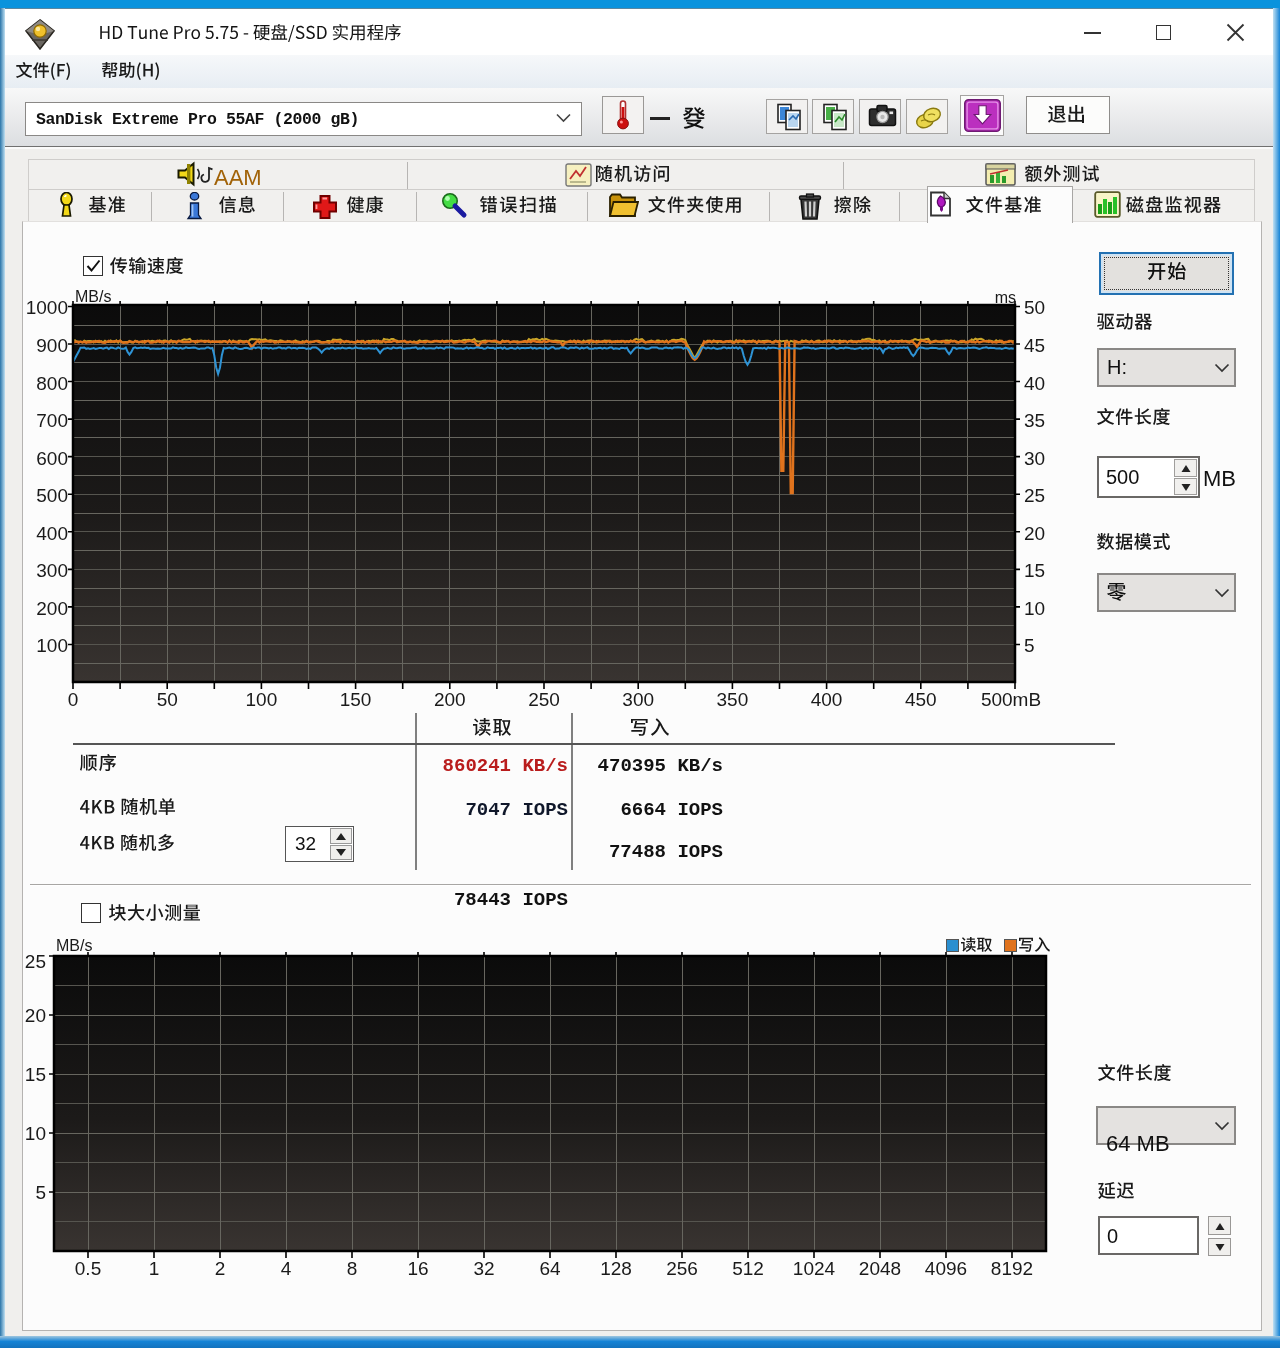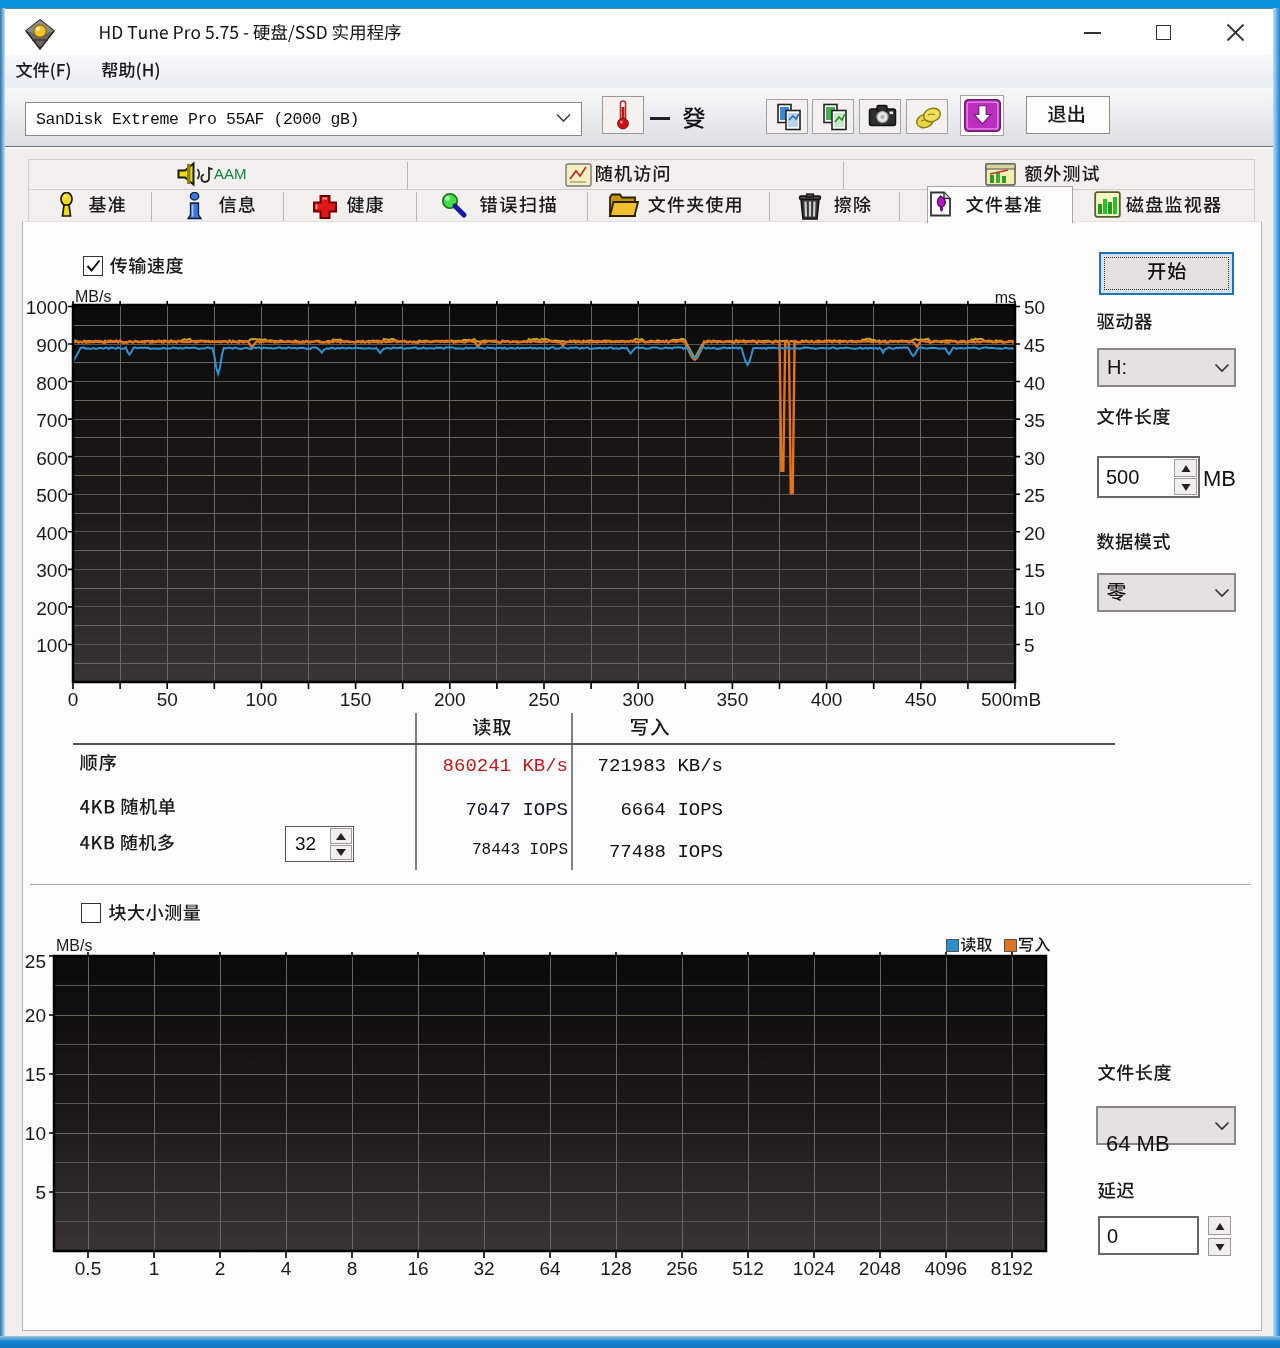--- a/index.html
+++ b/index.html
@@ -1,15 +1,15 @@
 <!DOCTYPE html>
 <html><head><meta charset="utf-8"><style>
 html,body{margin:0;padding:0;}
 body{width:1280px;height:1348px;position:relative;overflow:hidden;font-family:'Liberation Sans',sans-serif;background:#f0efed;}
-.mono{font-family:"Liberation Mono",monospace;font-weight:normal;text-align:right;}
+.mono{font-family:"Liberation Mono",monospace;font-weight:bold;text-align:right;}
 div,svg{box-sizing:border-box;}
 </style></head><body>
 <div style="position:absolute;left:0px;top:0px;width:1280px;height:8px;background:#0a93dd;"></div>
 <div style="position:absolute;left:0px;top:8px;width:1280px;height:1px;background:#5b87a0;"></div>
 <div style="position:absolute;left:0px;top:8px;width:5px;height:1340px;background:linear-gradient(90deg,#2a74a8,#bfe0f2);"></div>
 <div style="position:absolute;left:1273px;top:8px;width:7px;height:1340px;background:linear-gradient(90deg,#bfe0f2,#1583d6);"></div>
 <div style="position:absolute;left:0px;top:1336px;width:1280px;height:12px;background:linear-gradient(#9fc6de,#1583d6 45%,#1372bd);"></div>
 <div style="position:absolute;left:5px;top:9px;width:1268px;height:46px;background:#ffffff;"></div>
 <div style="position:absolute;left:5px;top:55px;width:1268px;height:33px;background:linear-gradient(#f6f8fa,#e7edf3);"></div>
 <div style="position:absolute;left:5px;top:88px;width:1268px;height:58px;background:linear-gradient(#f8f8f8,#dcdee1);"></div>
@@ -95,21 +95,21 @@
   </svg>
 <div style="position:absolute;left:28px;top:159px;width:1227px;height:30px;background:#f1f0ee;border:1px solid #cfcdcb;border-bottom:none;"></div>
 <div style="position:absolute;left:407px;top:162px;width:1px;height:27px;background:#b7b5b3;"></div>
 <div style="position:absolute;left:843px;top:162px;width:1px;height:27px;background:#b7b5b3;"></div>
 <svg style="position:absolute;left:176px;top:161px" width="39" height="26" viewBox="0 0 39 26">
 <path d="M2.5 9.5 L9 9.5 L17.5 2.5 L17.5 23.5 L9 16.5 L2.5 16.5 Z" fill="#f2d818" stroke="#1a1a00" stroke-width="2"></path>
 <rect x="11" y="3" width="3.4" height="20" fill="#8f8200"></rect>
 <path d="M21.5 8 q3.5 5 0 10" stroke="#222" stroke-width="1.6" fill="none"></path>
 <path d="M28 13.5 a3.8 3.8 0 1 0 5 3.6 l0 -10 3.5 1.2" stroke="#222" stroke-width="1.8" fill="none"></path>
 </svg>
-<div style="position:absolute;left:214px;top:165px;font-size:15px;color:#15803d;">AAM</div>
+<div style="position:absolute;left:214px;top:165px;font-size:22px;color:#a16207;">AAM</div>
 <svg style="position:absolute;left:565px;top:163px" width="27" height="24" viewBox="0 0 27 24">
 <rect x="1" y="1" width="25" height="22" rx="2" fill="#f6f0c0" stroke="#777" stroke-width="1.4"></rect>
 <path d="M5 16 l6 -8 4 5 6 -9" stroke="#c03030" stroke-width="1.8" fill="none"></path>
 <path d="M5 19 l16 0" stroke="#9a9a70" stroke-width="1.3"></path>
 </svg>
 <svg style="position:absolute;left:596.0px;top:165.0px;overflow:visible" width="74" height="18" viewBox="0 0 73.12 17.80">
     <path transform="translate(-1.34,15.23)" d="M12.06 -15.20 C11.92 -14.55 11.75 -13.88 11.53 -13.27 L9.02 -13.27 L9.02 -11.81 L10.97 -11.81 C10.34 -10.47 9.52 -9.34 8.52 -8.52 L8.72 -8.33 L5.92 -8.33 L5.92 -6.91 L7.39 -6.91 L7.39 -2.05 C6.72 -1.75 5.95 -1.02 5.20 -0.09 L6.25 1.38 C6.84 0.27 7.56 -0.84 8.02 -0.84 C8.38 -0.84 8.91 -0.31 9.55 0.14 C10.55 0.84 11.62 1.14 13.23 1.14 C14.36 1.14 16.20 1.08 17.08 1.02 C17.09 0.59 17.30 -0.19 17.44 -0.58 C16.23 -0.44 14.42 -0.34 13.25 -0.34 C11.80 -0.34 10.70 -0.55 9.81 -1.19 C9.44 -1.44 9.12 -1.67 8.88 -1.88 L8.88 -8.17 C9.16 -7.91 9.47 -7.56 9.62 -7.36 C10.02 -7.70 10.34 -8.06 10.67 -8.48 L10.67 -1.30 L12.12 -1.30 L12.12 -4.17 L15.03 -4.17 L15.03 -2.75 C15.03 -2.59 15.00 -2.53 14.83 -2.52 C14.67 -2.52 14.19 -2.52 13.69 -2.53 C13.84 -2.20 14.02 -1.66 14.08 -1.28 C14.95 -1.28 15.56 -1.28 16.00 -1.52 C16.44 -1.73 16.56 -2.09 16.56 -2.75 L16.56 -10.45 L11.97 -10.45 C12.20 -10.89 12.41 -11.34 12.59 -11.81 L17.25 -11.81 L17.25 -13.27 L13.12 -13.27 C13.28 -13.81 13.45 -14.36 13.58 -14.94 L12.06 -15.20 Z M12.12 -6.70 L15.03 -6.70 L15.03 -5.41 L12.12 -5.41 L12.12 -6.70 Z M12.12 -7.91 L12.12 -9.16 L15.03 -9.16 L15.03 -7.91 L12.12 -7.91 Z M1.34 -14.42 L1.34 1.52 L2.84 1.52 L2.84 -12.89 L4.47 -12.89 C4.17 -11.62 3.77 -9.97 3.39 -8.72 C4.39 -7.30 4.61 -6.06 4.61 -5.11 C4.61 -4.53 4.53 -4.06 4.31 -3.88 C4.19 -3.78 4.03 -3.72 3.86 -3.70 C3.66 -3.70 3.42 -3.70 3.11 -3.75 C3.34 -3.33 3.45 -2.70 3.47 -2.30 C3.81 -2.28 4.17 -2.30 4.47 -2.34 C4.81 -2.39 5.11 -2.48 5.36 -2.69 C5.83 -3.06 6.03 -3.86 6.03 -4.89 C6.03 -6.03 5.81 -7.36 4.77 -8.88 C5.17 -10.06 5.61 -11.59 6.00 -12.95 C6.66 -12.06 7.38 -10.91 7.67 -10.16 L8.89 -10.86 C8.55 -11.61 7.77 -12.80 7.06 -13.66 L6.03 -13.11 L6.25 -13.88 L5.19 -14.48 L4.95 -14.42 L1.34 -14.42 Z M27.88 -14.17 L27.88 -8.38 C27.88 -5.61 27.66 -2.05 25.23 0.41 C25.62 0.62 26.27 1.19 26.55 1.50 C29.16 -1.14 29.53 -5.33 29.53 -8.36 L29.53 -12.55 L32.42 -12.55 L32.42 -1.31 C32.42 0.25 32.55 0.61 32.88 0.92 C33.14 1.20 33.61 1.33 34.02 1.33 C34.25 1.33 34.67 1.33 34.95 1.33 C35.34 1.33 35.70 1.23 35.98 1.05 C36.27 0.84 36.42 0.52 36.53 0.00 C36.61 -0.48 36.67 -1.80 36.69 -2.80 C36.28 -2.94 35.78 -3.20 35.44 -3.52 C35.44 -2.34 35.39 -1.44 35.36 -1.03 C35.34 -0.62 35.30 -0.47 35.22 -0.36 C35.14 -0.27 35.02 -0.23 34.89 -0.23 C34.77 -0.23 34.59 -0.23 34.48 -0.23 C34.38 -0.23 34.28 -0.27 34.20 -0.34 C34.14 -0.44 34.12 -0.73 34.12 -1.28 L34.12 -14.17 L27.88 -14.17 Z M22.72 -15.19 L22.72 -11.39 L19.88 -11.39 L19.88 -9.78 L22.52 -9.78 C21.88 -7.42 20.67 -4.77 19.44 -3.31 C19.72 -2.89 20.11 -2.20 20.30 -1.73 C21.20 -2.88 22.06 -4.66 22.72 -6.55 L22.72 1.50 L24.36 1.50 L24.36 -6.48 C25.00 -5.61 25.72 -4.59 26.03 -4.00 L27.05 -5.38 C26.66 -5.84 25.00 -7.78 24.36 -8.41 L24.36 -9.78 L26.89 -9.78 L26.89 -11.39 L24.36 -11.39 L24.36 -15.19 L22.72 -15.19 Z M40.00 -13.94 C40.84 -13.06 42.03 -11.83 42.59 -11.09 L43.83 -12.28 C43.23 -12.98 42.03 -14.14 41.19 -14.97 L40.00 -13.94 Z M48.53 -14.80 C48.83 -13.94 49.20 -12.80 49.34 -12.09 L44.70 -12.09 L44.70 -10.42 L47.19 -10.42 C47.11 -6.03 46.86 -1.97 44.11 0.36 C44.52 0.62 45.06 1.17 45.31 1.56 C47.50 -0.34 48.34 -3.20 48.67 -6.50 L52.30 -6.50 C52.12 -2.41 51.89 -0.81 51.52 -0.41 C51.36 -0.22 51.17 -0.16 50.88 -0.19 C50.53 -0.19 49.70 -0.19 48.80 -0.27 C49.09 0.19 49.27 0.86 49.30 1.38 C50.22 1.41 51.12 1.41 51.64 1.34 C52.22 1.28 52.61 1.11 53.00 0.64 C53.55 -0.02 53.78 -2.00 54.02 -7.36 C54.02 -7.58 54.03 -8.08 54.03 -8.08 L48.80 -8.08 C48.86 -8.86 48.88 -9.62 48.89 -10.42 L55.27 -10.42 L55.27 -12.09 L49.59 -12.09 L51.06 -12.55 C50.91 -13.23 50.48 -14.38 50.16 -15.23 L48.53 -14.80 Z M38.78 -9.62 L38.78 -7.98 L41.41 -7.98 L41.41 -2.41 C41.41 -1.55 40.72 -0.84 40.28 -0.56 C40.61 -0.25 41.17 0.45 41.34 0.83 C41.62 0.39 42.14 -0.09 45.55 -2.72 C45.38 -3.03 45.14 -3.66 45.03 -4.09 L43.09 -2.66 L43.09 -9.62 L38.78 -9.62 Z M58.53 -11.02 L58.53 1.52 L60.20 1.52 L60.20 -11.02 L58.53 -11.02 Z M58.69 -14.20 C59.59 -13.23 60.80 -11.89 61.38 -11.11 L62.67 -12.06 C62.08 -12.81 60.81 -14.11 59.94 -15.02 L58.69 -14.20 Z M63.31 -14.23 L63.31 -12.66 L71.78 -12.66 L71.78 -0.70 C71.78 -0.38 71.67 -0.27 71.34 -0.27 C71.06 -0.25 69.95 -0.23 68.95 -0.31 C69.17 0.16 69.42 0.92 69.48 1.41 C70.98 1.41 72.00 1.38 72.62 1.09 C73.25 0.81 73.47 0.34 73.47 -0.69 L73.47 -14.23 L63.31 -14.23 Z M62.69 -9.69 L62.69 -1.86 L64.23 -1.86 L64.23 -2.97 L69.20 -2.97 L69.20 -9.69 L62.69 -9.69 Z M64.23 -8.16 L67.55 -8.16 L67.55 -4.50 L64.23 -4.50 L64.23 -8.16 Z" fill="#1a1a1a"></path>
   </svg>
 <svg style="position:absolute;left:985px;top:163px" width="31" height="23" viewBox="0 0 31 23">
 <rect x="1" y="1" width="29" height="21" rx="1.5" fill="#f4eeb0" stroke="#555" stroke-width="1.5"></rect>
@@ -268,24 +268,24 @@
 <svg style="position:absolute;left:80.0px;top:754.0px;overflow:visible" width="37" height="18" viewBox="0 0 36.77 17.88">
     <path transform="translate(-0.41,15.30)" d="M6.42 -14.59 L6.42 0.98 L7.92 0.98 L7.92 -14.59 L6.42 -14.59 Z M4.02 -13.23 L4.02 -1.03 L5.31 -1.03 L5.31 -13.23 L4.02 -13.23 Z M1.45 -14.53 L1.45 -7.00 C1.45 -4.17 1.34 -1.62 0.41 0.47 C0.78 0.69 1.33 1.19 1.61 1.52 C2.77 -0.84 2.89 -3.72 2.89 -7.00 L2.89 -14.53 L1.45 -14.53 Z M9.11 -11.36 L9.11 -2.69 L10.64 -2.69 L10.64 -9.81 L15.06 -9.81 L15.06 -2.73 L16.66 -2.73 L16.66 -11.36 L13.11 -11.36 L13.73 -12.98 L17.27 -12.98 L17.27 -14.44 L8.69 -14.44 L8.69 -12.98 L11.94 -12.98 C11.81 -12.45 11.66 -11.86 11.50 -11.36 L9.11 -11.36 Z M12.08 -8.64 L12.08 -5.14 C12.08 -3.42 11.66 -0.98 8.03 0.41 C8.41 0.72 8.88 1.23 9.09 1.58 C11.14 0.72 12.28 -0.44 12.91 -1.64 C14.08 -0.62 15.39 0.62 16.02 1.47 L17.25 0.45 C16.47 -0.48 14.84 -1.92 13.61 -2.92 L13.34 -2.70 C13.58 -3.53 13.64 -4.38 13.64 -5.14 L13.64 -8.64 L12.08 -8.64 Z M25.67 -7.62 C26.72 -7.16 27.97 -6.56 29.03 -6.02 L23.31 -6.02 L23.31 -4.58 L28.61 -4.58 L28.61 -0.36 C28.61 -0.11 28.52 -0.03 28.19 -0.02 C27.84 0.00 26.58 0.00 25.38 -0.05 C25.61 0.41 25.86 1.06 25.94 1.53 C27.53 1.53 28.64 1.53 29.39 1.30 C30.12 1.05 30.34 0.61 30.34 -0.33 L30.34 -4.58 L33.61 -4.58 C33.12 -3.81 32.59 -3.08 32.12 -2.56 L33.47 -1.91 C34.33 -2.84 35.31 -4.30 36.14 -5.61 L34.91 -6.12 L34.64 -6.02 L31.67 -6.02 L31.81 -6.16 C31.48 -6.36 31.09 -6.55 30.66 -6.78 C32.12 -7.61 33.56 -8.75 34.61 -9.83 L33.53 -10.66 L33.14 -10.58 L24.28 -10.58 L24.28 -9.20 L31.66 -9.20 C30.95 -8.59 30.06 -7.94 29.23 -7.48 C28.38 -7.89 27.45 -8.28 26.70 -8.61 L25.67 -7.62 Z M27.39 -14.84 C27.62 -14.36 27.89 -13.77 28.09 -13.25 L21.06 -13.25 L21.06 -8.30 C21.06 -5.66 20.94 -1.94 19.47 0.62 C19.84 0.81 20.61 1.30 20.89 1.58 C22.47 -1.19 22.75 -5.44 22.75 -8.28 L22.75 -11.66 L36.17 -11.66 L36.17 -13.25 L30.05 -13.25 C29.80 -13.84 29.39 -14.69 29.05 -15.30 L27.39 -14.84 Z" fill="#1a1a1a"></path>
   </svg>
 <svg style="position:absolute;left:80.0px;top:798.0px;overflow:visible" width="96" height="18" viewBox="0 0 95.03 17.72">
     <path transform="translate(-0.36,15.20)" d="M6.11 0.00 L8.05 0.00 L8.05 -3.56 L9.72 -3.56 L9.72 -5.19 L8.05 -5.19 L8.05 -13.27 L5.64 -13.27 L0.36 -4.95 L0.36 -3.56 L6.11 -3.56 L6.11 0.00 Z M6.11 -5.19 L2.47 -5.19 L5.06 -9.16 C5.44 -9.84 5.80 -10.53 6.12 -11.22 L6.19 -11.22 C6.16 -10.47 6.11 -9.36 6.11 -8.64 L6.11 -5.19 Z M12.52 0.00 L14.59 0.00 L14.59 -4.00 L16.66 -6.48 L20.38 0.00 L22.70 0.00 L17.91 -8.14 L22.03 -13.27 L19.67 -13.27 L14.66 -6.98 L14.59 -6.98 L14.59 -13.27 L12.52 -13.27 L12.52 0.00 Z M24.97 0.00 L29.39 0.00 C32.34 0.00 34.47 -1.27 34.47 -3.89 C34.47 -5.69 33.38 -6.73 31.86 -7.03 L31.86 -7.12 C33.06 -7.53 33.75 -8.73 33.75 -10.02 C33.75 -12.39 31.78 -13.27 29.09 -13.27 L24.97 -13.27 L24.97 0.00 Z M27.05 -7.72 L27.05 -11.62 L28.89 -11.62 C30.77 -11.62 31.70 -11.09 31.70 -9.72 C31.70 -8.48 30.84 -7.72 28.83 -7.72 L27.05 -7.72 Z M27.05 -1.64 L27.05 -6.14 L29.16 -6.14 C31.27 -6.14 32.42 -5.47 32.42 -4.00 C32.42 -2.38 31.23 -1.64 29.16 -1.64 L27.05 -1.64 Z M52.33 -15.20 C52.19 -14.55 52.02 -13.88 51.80 -13.27 L49.28 -13.27 L49.28 -11.81 L51.23 -11.81 C50.61 -10.47 49.78 -9.34 48.78 -8.52 L48.98 -8.33 L46.19 -8.33 L46.19 -6.91 L47.66 -6.91 L47.66 -2.05 C46.98 -1.75 46.22 -1.02 45.47 -0.09 L46.52 1.38 C47.11 0.27 47.83 -0.84 48.28 -0.84 C48.64 -0.84 49.17 -0.31 49.81 0.14 C50.81 0.84 51.89 1.14 53.50 1.14 C54.62 1.14 56.47 1.08 57.34 1.02 C57.36 0.59 57.56 -0.19 57.70 -0.58 C56.50 -0.44 54.69 -0.34 53.52 -0.34 C52.06 -0.34 50.97 -0.55 50.08 -1.19 C49.70 -1.44 49.39 -1.67 49.14 -1.88 L49.14 -8.17 C49.42 -7.91 49.73 -7.56 49.89 -7.36 C50.28 -7.70 50.61 -8.06 50.94 -8.48 L50.94 -1.30 L52.39 -1.30 L52.39 -4.17 L55.30 -4.17 L55.30 -2.75 C55.30 -2.59 55.27 -2.53 55.09 -2.52 C54.94 -2.52 54.45 -2.52 53.95 -2.53 C54.11 -2.20 54.28 -1.66 54.34 -1.28 C55.22 -1.28 55.83 -1.28 56.27 -1.52 C56.70 -1.73 56.83 -2.09 56.83 -2.75 L56.83 -10.45 L52.23 -10.45 C52.47 -10.89 52.67 -11.34 52.86 -11.81 L57.52 -11.81 L57.52 -13.27 L53.39 -13.27 C53.55 -13.81 53.72 -14.36 53.84 -14.94 L52.33 -15.20 Z M52.39 -6.70 L55.30 -6.70 L55.30 -5.41 L52.39 -5.41 L52.39 -6.70 Z M52.39 -7.91 L52.39 -9.16 L55.30 -9.16 L55.30 -7.91 L52.39 -7.91 Z M41.61 -14.42 L41.61 1.52 L43.11 1.52 L43.11 -12.89 L44.73 -12.89 C44.44 -11.62 44.03 -9.97 43.66 -8.72 C44.66 -7.30 44.88 -6.06 44.88 -5.11 C44.88 -4.53 44.80 -4.06 44.58 -3.88 C44.45 -3.78 44.30 -3.72 44.12 -3.70 C43.92 -3.70 43.69 -3.70 43.38 -3.75 C43.61 -3.33 43.72 -2.70 43.73 -2.30 C44.08 -2.28 44.44 -2.30 44.73 -2.34 C45.08 -2.39 45.38 -2.48 45.62 -2.69 C46.09 -3.06 46.30 -3.86 46.30 -4.89 C46.30 -6.03 46.08 -7.36 45.03 -8.88 C45.44 -10.06 45.88 -11.59 46.27 -12.95 C46.92 -12.06 47.64 -10.91 47.94 -10.16 L49.16 -10.86 C48.81 -11.61 48.03 -12.80 47.33 -13.66 L46.30 -13.11 L46.52 -13.88 L45.45 -14.48 L45.22 -14.42 L41.61 -14.42 Z M67.64 -14.17 L67.64 -8.38 C67.64 -5.61 67.42 -2.05 65.00 0.41 C65.39 0.62 66.03 1.19 66.31 1.50 C68.92 -1.14 69.30 -5.33 69.30 -8.36 L69.30 -12.55 L72.19 -12.55 L72.19 -1.31 C72.19 0.25 72.31 0.61 72.64 0.92 C72.91 1.20 73.38 1.33 73.78 1.33 C74.02 1.33 74.44 1.33 74.72 1.33 C75.11 1.33 75.47 1.23 75.75 1.05 C76.03 0.84 76.19 0.52 76.30 0.00 C76.38 -0.48 76.44 -1.80 76.45 -2.80 C76.05 -2.94 75.55 -3.20 75.20 -3.52 C75.20 -2.34 75.16 -1.44 75.12 -1.03 C75.11 -0.62 75.06 -0.47 74.98 -0.36 C74.91 -0.27 74.78 -0.23 74.66 -0.23 C74.53 -0.23 74.36 -0.23 74.25 -0.23 C74.14 -0.23 74.05 -0.27 73.97 -0.34 C73.91 -0.44 73.89 -0.73 73.89 -1.28 L73.89 -14.17 L67.64 -14.17 Z M62.48 -15.19 L62.48 -11.39 L59.64 -11.39 L59.64 -9.78 L62.28 -9.78 C61.64 -7.42 60.44 -4.77 59.20 -3.31 C59.48 -2.89 59.88 -2.20 60.06 -1.73 C60.97 -2.88 61.83 -4.66 62.48 -6.55 L62.48 1.50 L64.12 1.50 L64.12 -6.48 C64.77 -5.61 65.48 -4.59 65.80 -4.00 L66.81 -5.38 C66.42 -5.84 64.77 -7.78 64.12 -8.41 L64.12 -9.78 L66.66 -9.78 L66.66 -11.39 L64.12 -11.39 L64.12 -15.19 L62.48 -15.19 Z M81.50 -7.73 L85.34 -7.73 L85.34 -6.12 L81.50 -6.12 L81.50 -7.73 Z M87.11 -7.73 L91.12 -7.73 L91.12 -6.12 L87.11 -6.12 L87.11 -7.73 Z M81.50 -10.69 L85.34 -10.69 L85.34 -9.08 L81.50 -9.08 L81.50 -10.69 Z M87.11 -10.69 L91.12 -10.69 L91.12 -9.08 L87.11 -9.08 L87.11 -10.69 Z M89.81 -15.11 C89.42 -14.19 88.73 -12.98 88.12 -12.09 L83.94 -12.09 L84.72 -12.47 C84.36 -13.22 83.53 -14.33 82.81 -15.12 L81.36 -14.45 C81.95 -13.73 82.59 -12.81 82.98 -12.09 L79.84 -12.09 L79.84 -4.70 L85.34 -4.70 L85.34 -3.20 L78.19 -3.20 L78.19 -1.64 L85.34 -1.64 L85.34 1.47 L87.11 1.47 L87.11 -1.64 L94.39 -1.64 L94.39 -3.20 L87.11 -3.20 L87.11 -4.70 L92.88 -4.70 L92.88 -12.09 L90.03 -12.09 C90.56 -12.81 91.16 -13.70 91.69 -14.53 L89.81 -15.11 Z" fill="#1a1a1a"></path>
   </svg>
 <svg style="position:absolute;left:80.0px;top:834.0px;overflow:visible" width="95" height="18" viewBox="0 0 94.98 17.80">
     <path transform="translate(-0.36,15.25)" d="M6.11 0.00 L8.05 0.00 L8.05 -3.56 L9.72 -3.56 L9.72 -5.19 L8.05 -5.19 L8.05 -13.27 L5.64 -13.27 L0.36 -4.95 L0.36 -3.56 L6.11 -3.56 L6.11 0.00 Z M6.11 -5.19 L2.47 -5.19 L5.06 -9.16 C5.44 -9.84 5.80 -10.53 6.12 -11.22 L6.19 -11.22 C6.16 -10.47 6.11 -9.36 6.11 -8.64 L6.11 -5.19 Z M12.52 0.00 L14.59 0.00 L14.59 -4.00 L16.66 -6.48 L20.38 0.00 L22.70 0.00 L17.91 -8.14 L22.03 -13.27 L19.67 -13.27 L14.66 -6.98 L14.59 -6.98 L14.59 -13.27 L12.52 -13.27 L12.52 0.00 Z M24.97 0.00 L29.39 0.00 C32.34 0.00 34.47 -1.27 34.47 -3.89 C34.47 -5.69 33.38 -6.73 31.86 -7.03 L31.86 -7.12 C33.06 -7.53 33.75 -8.73 33.75 -10.02 C33.75 -12.39 31.78 -13.27 29.09 -13.27 L24.97 -13.27 L24.97 0.00 Z M27.05 -7.72 L27.05 -11.62 L28.89 -11.62 C30.77 -11.62 31.70 -11.09 31.70 -9.72 C31.70 -8.48 30.84 -7.72 28.83 -7.72 L27.05 -7.72 Z M27.05 -1.64 L27.05 -6.14 L29.16 -6.14 C31.27 -6.14 32.42 -5.47 32.42 -4.00 C32.42 -2.38 31.23 -1.64 29.16 -1.64 L27.05 -1.64 Z M52.33 -15.20 C52.19 -14.55 52.02 -13.88 51.80 -13.27 L49.28 -13.27 L49.28 -11.81 L51.23 -11.81 C50.61 -10.47 49.78 -9.34 48.78 -8.52 L48.98 -8.33 L46.19 -8.33 L46.19 -6.91 L47.66 -6.91 L47.66 -2.05 C46.98 -1.75 46.22 -1.02 45.47 -0.09 L46.52 1.38 C47.11 0.27 47.83 -0.84 48.28 -0.84 C48.64 -0.84 49.17 -0.31 49.81 0.14 C50.81 0.84 51.89 1.14 53.50 1.14 C54.62 1.14 56.47 1.08 57.34 1.02 C57.36 0.59 57.56 -0.19 57.70 -0.58 C56.50 -0.44 54.69 -0.34 53.52 -0.34 C52.06 -0.34 50.97 -0.55 50.08 -1.19 C49.70 -1.44 49.39 -1.67 49.14 -1.88 L49.14 -8.17 C49.42 -7.91 49.73 -7.56 49.89 -7.36 C50.28 -7.70 50.61 -8.06 50.94 -8.48 L50.94 -1.30 L52.39 -1.30 L52.39 -4.17 L55.30 -4.17 L55.30 -2.75 C55.30 -2.59 55.27 -2.53 55.09 -2.52 C54.94 -2.52 54.45 -2.52 53.95 -2.53 C54.11 -2.20 54.28 -1.66 54.34 -1.28 C55.22 -1.28 55.83 -1.28 56.27 -1.52 C56.70 -1.73 56.83 -2.09 56.83 -2.75 L56.83 -10.45 L52.23 -10.45 C52.47 -10.89 52.67 -11.34 52.86 -11.81 L57.52 -11.81 L57.52 -13.27 L53.39 -13.27 C53.55 -13.81 53.72 -14.36 53.84 -14.94 L52.33 -15.20 Z M52.39 -6.70 L55.30 -6.70 L55.30 -5.41 L52.39 -5.41 L52.39 -6.70 Z M52.39 -7.91 L52.39 -9.16 L55.30 -9.16 L55.30 -7.91 L52.39 -7.91 Z M41.61 -14.42 L41.61 1.52 L43.11 1.52 L43.11 -12.89 L44.73 -12.89 C44.44 -11.62 44.03 -9.97 43.66 -8.72 C44.66 -7.30 44.88 -6.06 44.88 -5.11 C44.88 -4.53 44.80 -4.06 44.58 -3.88 C44.45 -3.78 44.30 -3.72 44.12 -3.70 C43.92 -3.70 43.69 -3.70 43.38 -3.75 C43.61 -3.33 43.72 -2.70 43.73 -2.30 C44.08 -2.28 44.44 -2.30 44.73 -2.34 C45.08 -2.39 45.38 -2.48 45.62 -2.69 C46.09 -3.06 46.30 -3.86 46.30 -4.89 C46.30 -6.03 46.08 -7.36 45.03 -8.88 C45.44 -10.06 45.88 -11.59 46.27 -12.95 C46.92 -12.06 47.64 -10.91 47.94 -10.16 L49.16 -10.86 C48.81 -11.61 48.03 -12.80 47.33 -13.66 L46.30 -13.11 L46.52 -13.88 L45.45 -14.48 L45.22 -14.42 L41.61 -14.42 Z M67.64 -14.17 L67.64 -8.38 C67.64 -5.61 67.42 -2.05 65.00 0.41 C65.39 0.62 66.03 1.19 66.31 1.50 C68.92 -1.14 69.30 -5.33 69.30 -8.36 L69.30 -12.55 L72.19 -12.55 L72.19 -1.31 C72.19 0.25 72.31 0.61 72.64 0.92 C72.91 1.20 73.38 1.33 73.78 1.33 C74.02 1.33 74.44 1.33 74.72 1.33 C75.11 1.33 75.47 1.23 75.75 1.05 C76.03 0.84 76.19 0.52 76.30 0.00 C76.38 -0.48 76.44 -1.80 76.45 -2.80 C76.05 -2.94 75.55 -3.20 75.20 -3.52 C75.20 -2.34 75.16 -1.44 75.12 -1.03 C75.11 -0.62 75.06 -0.47 74.98 -0.36 C74.91 -0.27 74.78 -0.23 74.66 -0.23 C74.53 -0.23 74.36 -0.23 74.25 -0.23 C74.14 -0.23 74.05 -0.27 73.97 -0.34 C73.91 -0.44 73.89 -0.73 73.89 -1.28 L73.89 -14.17 L67.64 -14.17 Z M62.48 -15.19 L62.48 -11.39 L59.64 -11.39 L59.64 -9.78 L62.28 -9.78 C61.64 -7.42 60.44 -4.77 59.20 -3.31 C59.48 -2.89 59.88 -2.20 60.06 -1.73 C60.97 -2.88 61.83 -4.66 62.48 -6.55 L62.48 1.50 L64.12 1.50 L64.12 -6.48 C64.77 -5.61 65.48 -4.59 65.80 -4.00 L66.81 -5.38 C66.42 -5.84 64.77 -7.78 64.12 -8.41 L64.12 -9.78 L66.66 -9.78 L66.66 -11.39 L64.12 -11.39 L64.12 -15.19 L62.48 -15.19 Z M85.33 -15.25 C84.14 -13.77 81.98 -12.11 79.08 -10.97 C79.47 -10.70 80.00 -10.14 80.25 -9.75 C81.81 -10.47 83.16 -11.28 84.33 -12.17 L89.16 -12.17 C88.30 -11.17 87.14 -10.31 85.81 -9.59 C85.20 -10.11 84.41 -10.69 83.73 -11.09 L82.47 -10.27 C83.08 -9.86 83.77 -9.34 84.30 -8.86 C82.50 -8.06 80.48 -7.50 78.55 -7.19 C78.84 -6.80 79.20 -6.11 79.36 -5.67 C84.28 -6.64 89.48 -8.98 91.81 -13.06 L90.69 -13.75 L90.41 -13.66 L86.08 -13.66 C86.48 -14.05 86.84 -14.42 87.19 -14.81 L85.33 -15.25 Z M88.28 -8.89 C86.95 -7.11 84.39 -5.22 80.72 -3.95 C81.08 -3.67 81.55 -3.06 81.77 -2.66 C83.94 -3.48 85.75 -4.52 87.23 -5.66 L91.78 -5.66 C90.92 -4.42 89.75 -3.44 88.36 -2.64 C87.73 -3.20 86.95 -3.81 86.30 -4.28 L84.92 -3.47 C85.52 -3.03 86.22 -2.44 86.77 -1.89 C84.36 -0.88 81.45 -0.33 78.45 -0.09 C78.72 0.33 79.02 1.08 79.14 1.55 C85.75 0.84 91.83 -1.17 94.34 -6.56 L93.20 -7.25 L92.88 -7.19 L89.00 -7.19 C89.42 -7.59 89.80 -8.03 90.16 -8.45 L88.28 -8.89 Z" fill="#1a1a1a"></path>
   </svg>
 <div style="position:absolute;left:368px;top:754px;width:200px;text-align:right;font-size:19px;color:#b91c1c;"><span class="mono">860241 KB/s</span></div>
-<div style="position:absolute;left:523px;top:754px;width:200px;text-align:right;font-size:19px;color:#111;"><span class="mono">721983 KB/s</span></div>
+<div style="position:absolute;left:523px;top:754px;width:200px;text-align:right;font-size:19px;color:#111;"><span class="mono">470395 KB/s</span></div>
 <div style="position:absolute;left:368px;top:798px;width:200px;text-align:right;font-size:19px;color:#0f172a;"><span class="mono">7047 IOPS</span></div>
 <div style="position:absolute;left:523px;top:798px;width:200px;text-align:right;font-size:19px;color:#111;"><span class="mono">6664 IOPS</span></div>
-<div style="position:absolute;left:368px;top:840px;width:200px;text-align:right;font-size:16px;color:#111;"><span class="mono">78443 IOPS</span></div>
+<div style="position:absolute;left:368px;top:888px;width:200px;text-align:right;font-size:19px;color:#111;"><span class="mono">78443 IOPS</span></div>
 <div style="position:absolute;left:523px;top:840px;width:200px;text-align:right;font-size:19px;color:#111;"><span class="mono">77488 IOPS</span></div>
 <div style="position:absolute;left:285px;top:826px;width:69px;height:36px;background:#fff;border:1.6px solid #555;"></div>
 <div style="position:absolute;left:295px;top:833px;font-size:19px;color:#111;">32</div>
 <div style="position:absolute;left:330px;top:828px;width:22px;height:16px;background:#f0efed;border:1px solid #999;"></div>
 <div style="position:absolute;left:330px;top:845px;width:22px;height:15px;background:#f0efed;border:1px solid #999;"></div>
 <svg style="position:absolute;left:334px;top:832px" width="14" height="26" viewBox="0 0 14 26">
 <path d="M7 1 L12 8 L2 8 Z" fill="#222"></path>
     <path d="M7 24 L2 17 L12 17 Z" fill="#222"></path>
   </svg>
 <div style="position:absolute;left:30px;top:884px;width:1221px;height:1px;background:#a8a6a4;"></div>

